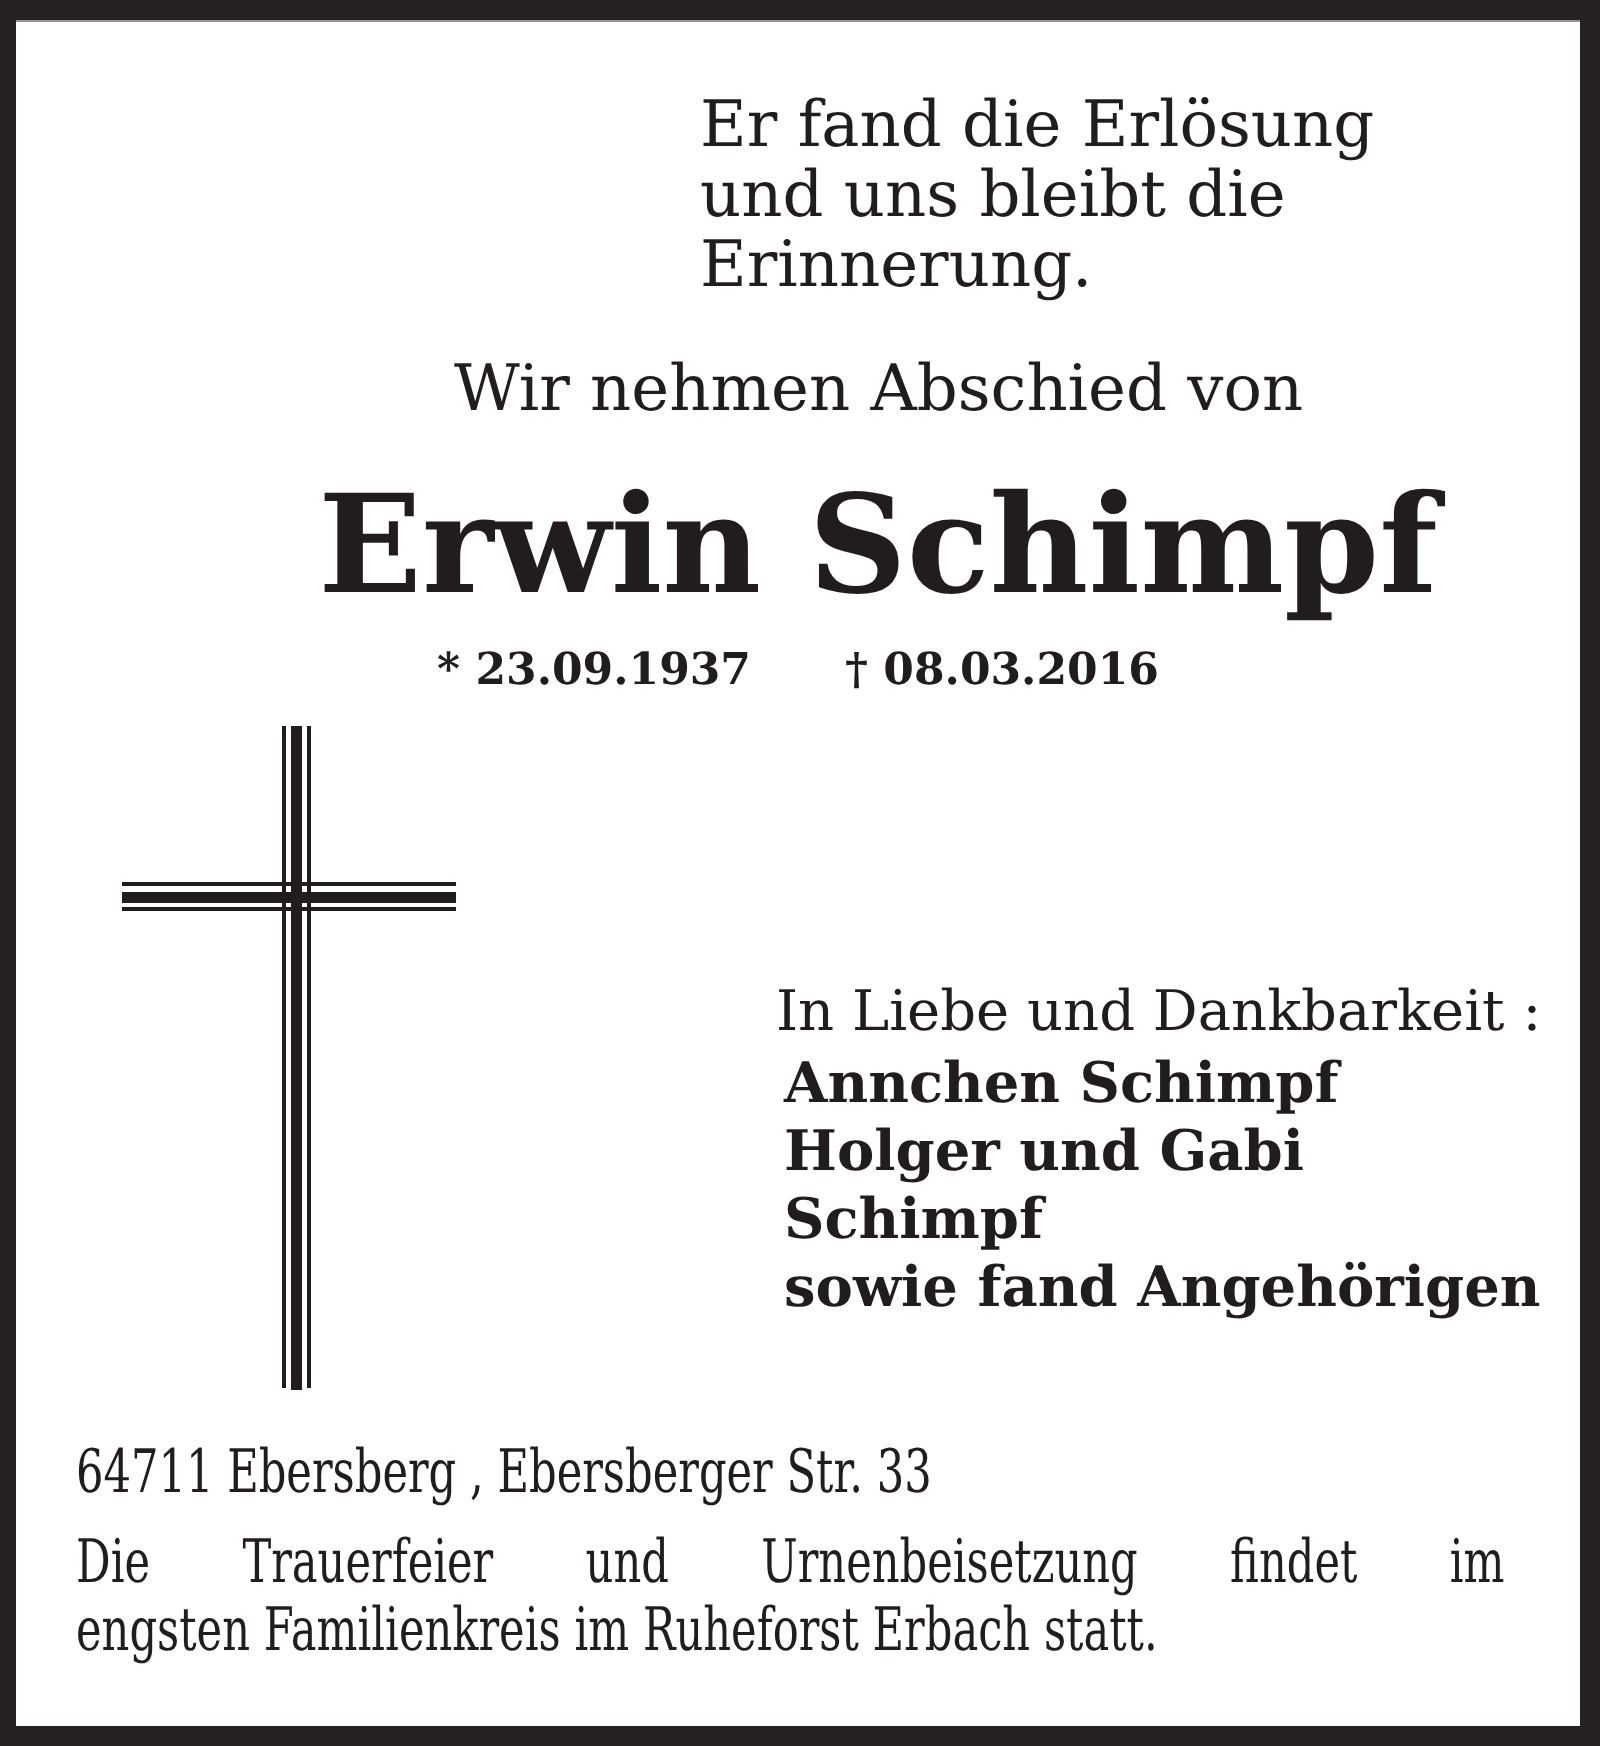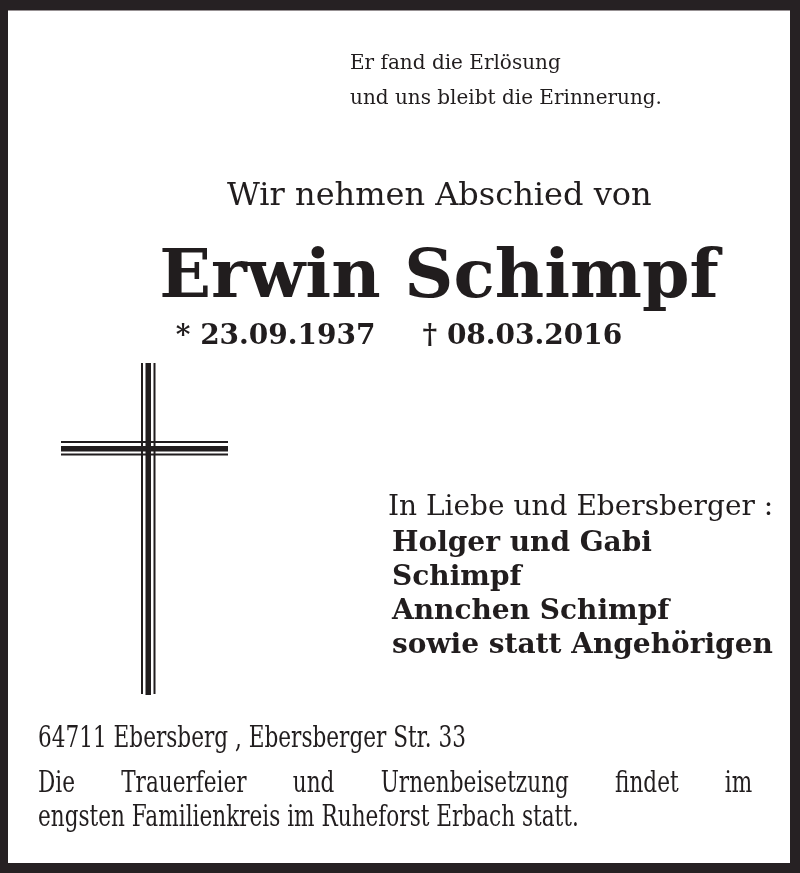--- a/index.html
+++ b/index.html
@@ -21,36 +21,36 @@
   .page::before {
     content: "";
     position: absolute;
     top: 0; left: 0; right: 0;
     height: 1px;
     background: #979193;
   }
 
   .abs { position: absolute; }
 
-  .epigraph { left: 342px; top: 35px;  font-size: 20px; line-height: 35px; }
+  .epigraph { left: 342px; top: 35px;  font-size: 32px; line-height: 35px; }
   .intro    { left: 219px; top: 167px; font-size: 32px; line-height: 35px; }
 
   .name {
     left: 0; top: 228px; width: 100%;
     margin: 0;
     text-align: center;
     font-size: 68px; line-height: 70px;
     font-weight: bold;
     padding-left: 40px;
   }
 
   .dates {
     left: 0; top: 309px; width: 100%;
     display: flex; justify-content: center; gap: 47px;
-    font-size: 28px; line-height: 32px; font-weight: bold;
+    font-size: 22px; line-height: 32px; font-weight: bold;
     white-space: nowrap;
   }
 
   .cross { left: 50px; top: 350px; }
   .cross rect { fill: var(--ink, #211d1e); }
 
   .closing  { left: 380px; top: 478px; font-size: 28px; line-height: 35px; }
 
   .mourners { left: 384px; top: 515px; font-size: 28px; line-height: 34px; font-weight: bold; }
 
@@ -94,26 +94,26 @@
 
     <rect x="83" y="3" width="2" height="331"></rect>
     <rect x="87.5" y="3" width="5.5" height="332"></rect>
     <rect x="95.5" y="3" width="2" height="331"></rect>
 
     <rect x="3" y="81" width="167" height="2"></rect>
     <rect x="3" y="86" width="167" height="5.5"></rect>
     <rect x="3" y="93.5" width="167" height="2"></rect>
   </svg>
 
-  <div class="abs closing">In Liebe und Ebersberger :</div>
+  <div class="abs closing">In Liebe und Dankbarkeit :</div>
 
   <div class="abs mourners">
+    <div>Annchen Schimpf</div>
     <div>Holger und Gabi Schimpf</div>
-    <div>Annchen Schimpf</div>
-    <div>sowie statt Angehörigen</div>
+    <div>sowie fand Angehörigen</div>
   </div>
 
   <div class="abs address condensed">64711 Ebersberg , Ebersberger Str. 33</div>
 
   <div class="abs funeral">
     <div class="l1 condensed">Die Trauerfeier und Urnenbeisetzung findet im</div>
     <div class="l2 condensed">engsten Familienkreis im Ruheforst Erbach statt.</div>
   </div>
 
 </div>

